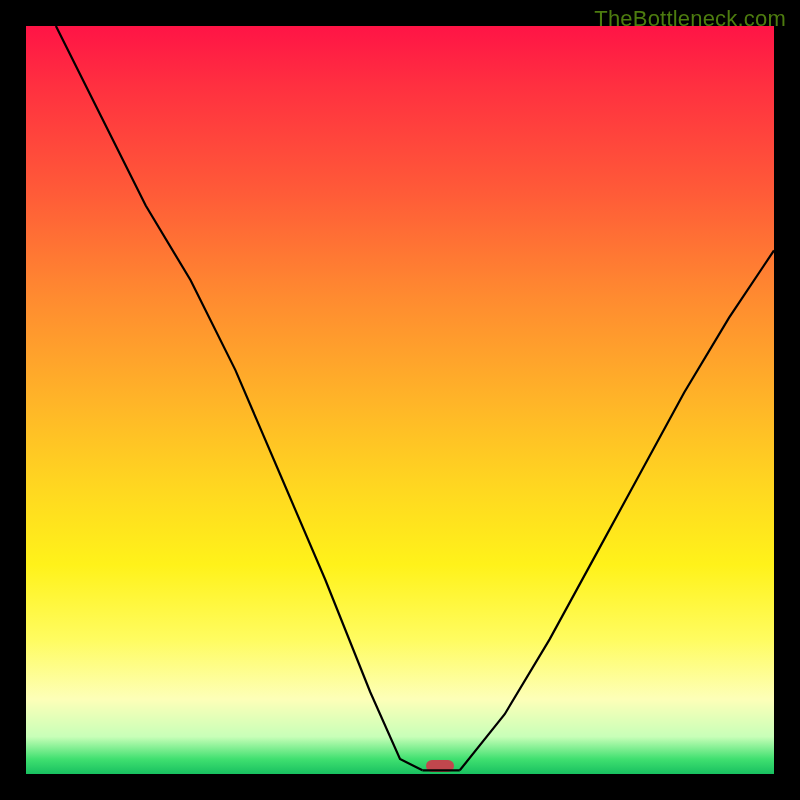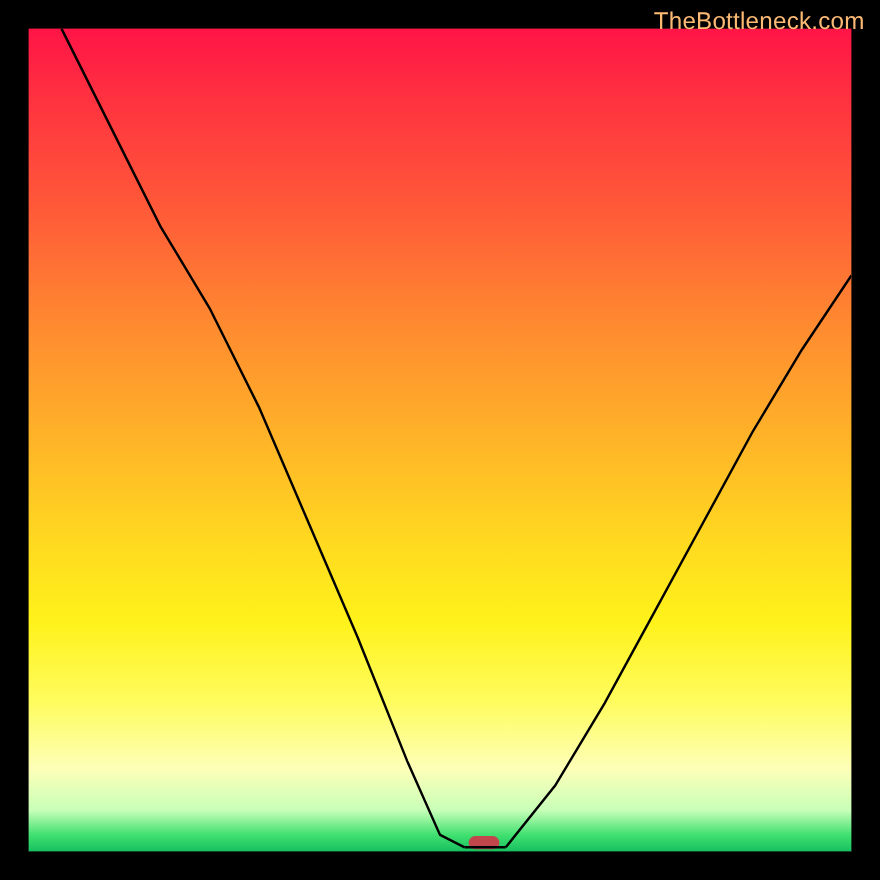--- a/index.html
+++ b/index.html
@@ -8,21 +8,21 @@
     height: 800px;
     background: #000;
     position: relative;
     overflow: hidden;
     font-family: Arial, Helvetica, sans-serif;
   }
   .watermark {
     position: absolute;
     top: 6px;
     right: 14px;
-    color: #fdba74;
+    color: #4d7c0f;
     font-size: 22px;
     z-index: 3;
     letter-spacing: 0.2px;
   }
   .plot-area {
     position: absolute;
     left: 26px;
     top: 26px;
     width: 748px;
     height: 748px;

